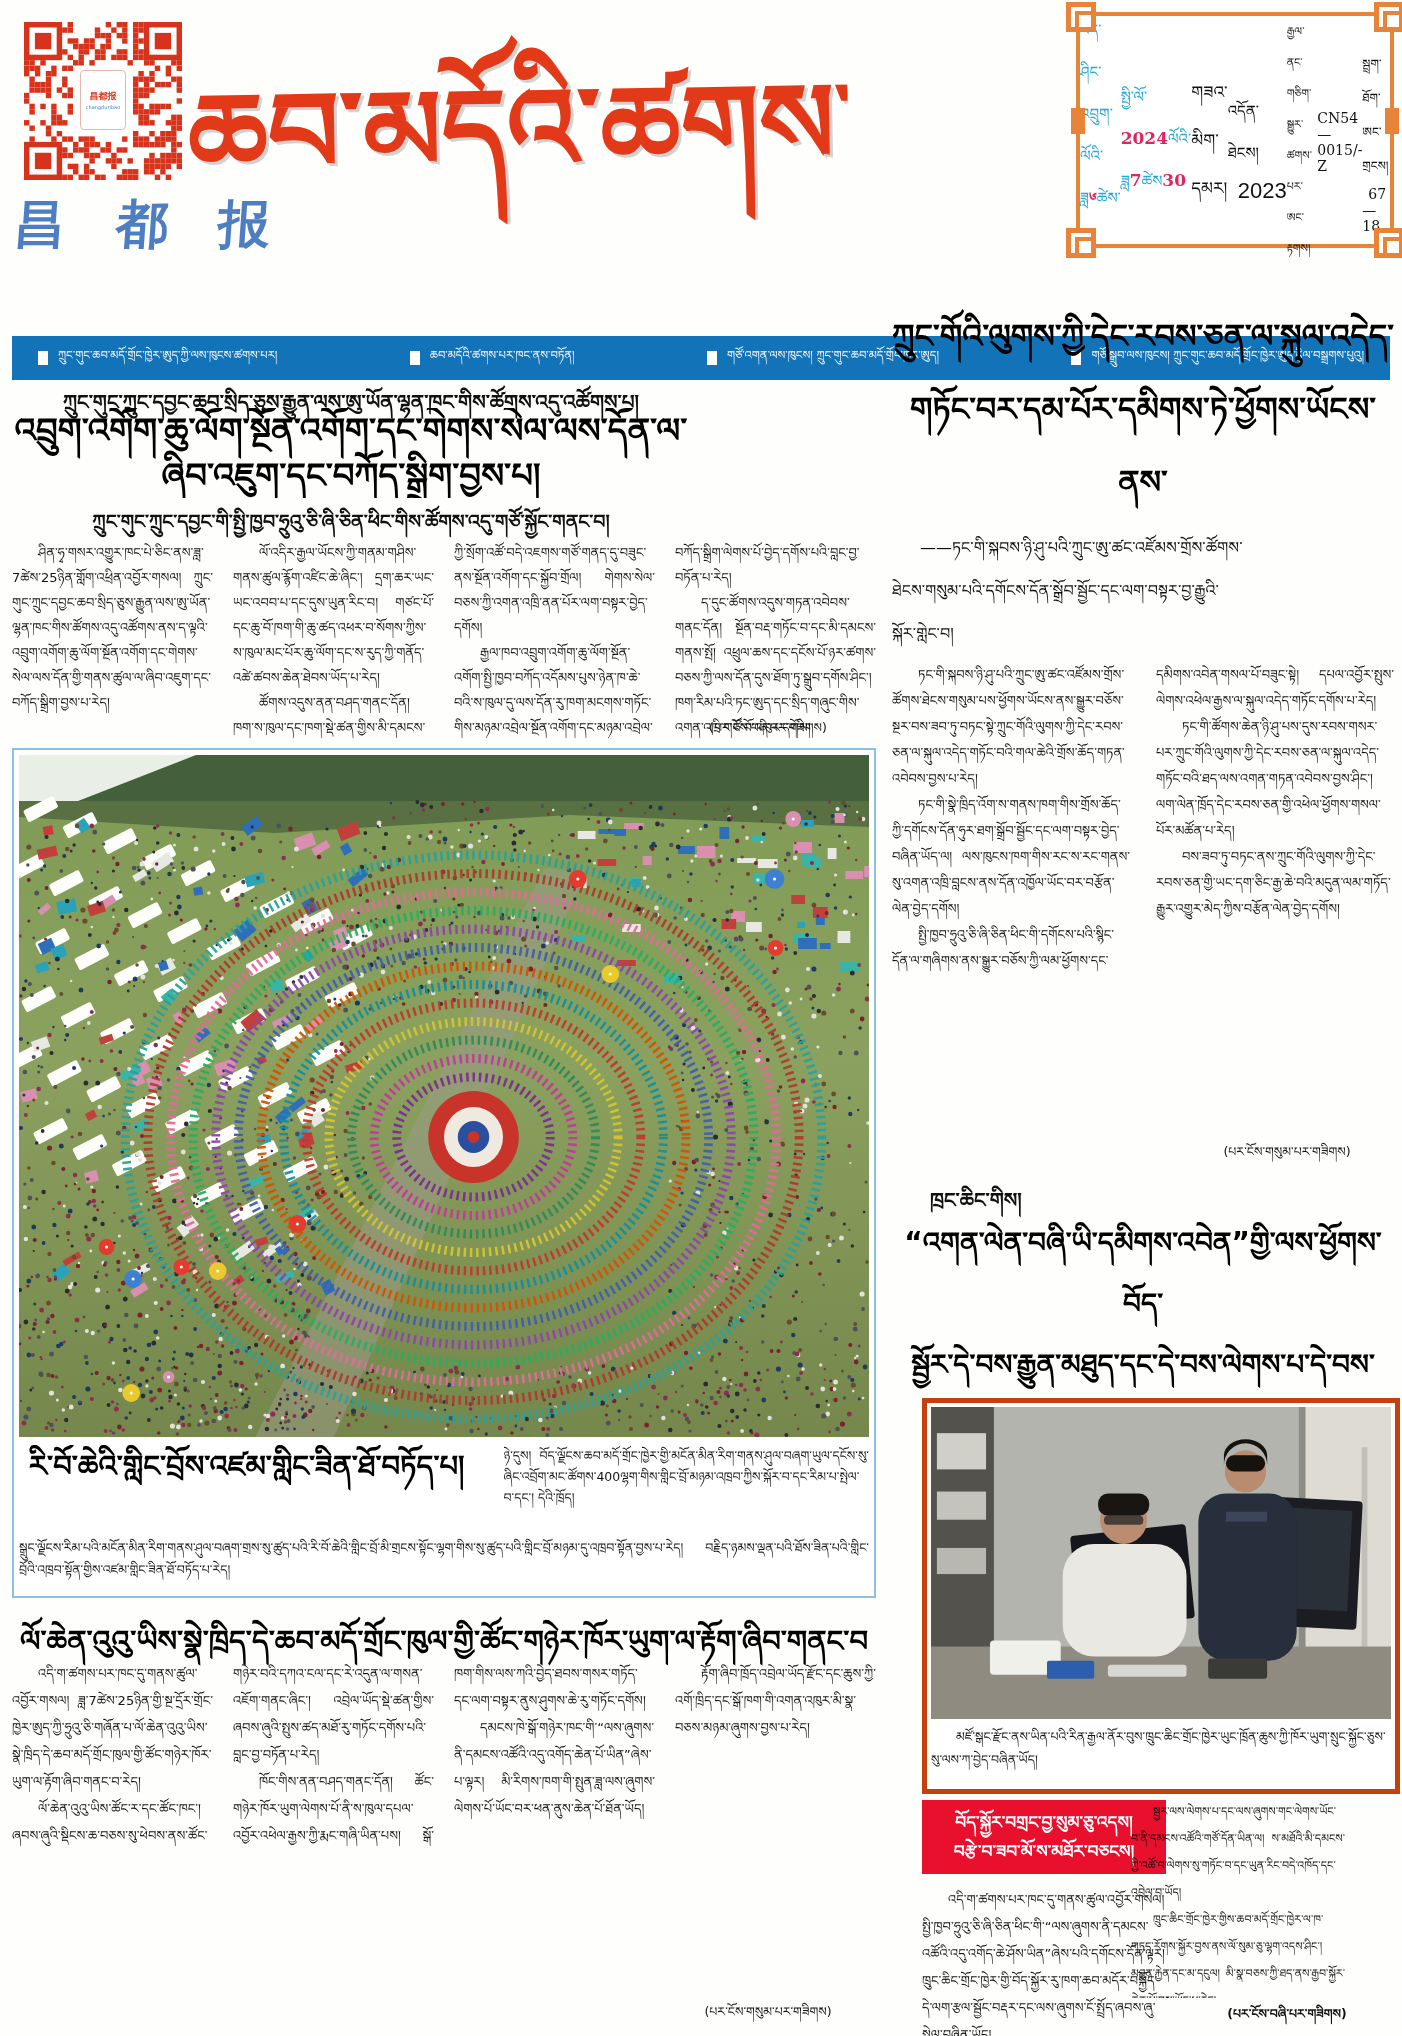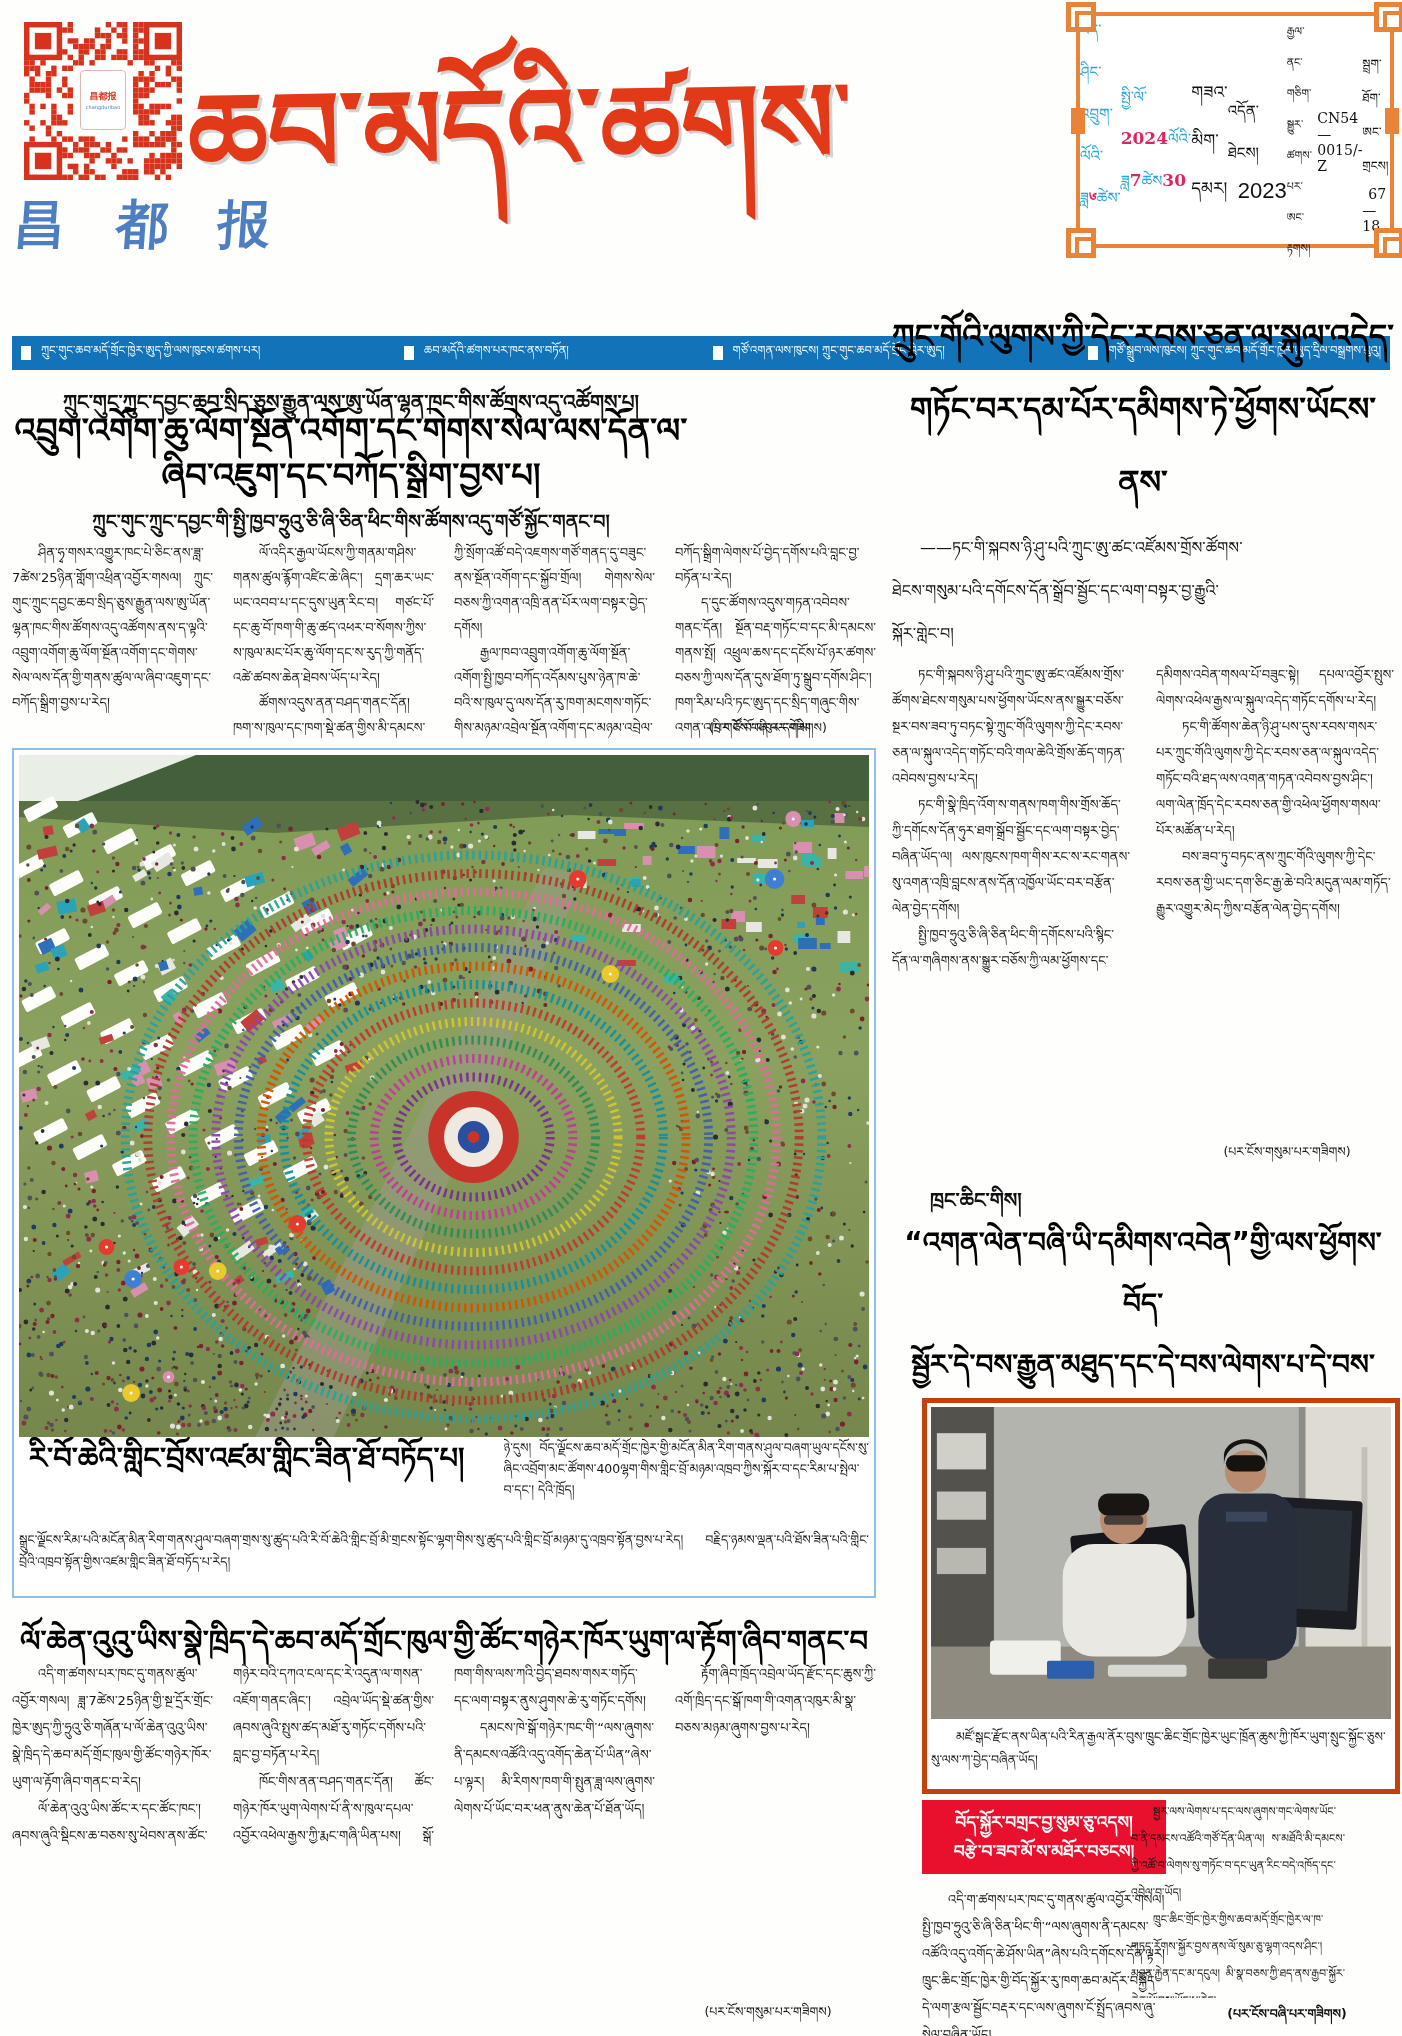--- a/index.html
+++ b/index.html
@@ -34,22 +34,22 @@
   .ib-line2 .rn { color:#e0245e; font-weight:bold; font-family:"DejaVu Serif",serif; font-size:17px; }
   .ib-weekday { color:#111; font-size:17px; margin-top:12px; }
   .ib-issue { color:#111; font-size:15px; margin-top:20px; }
   .ib-issue .no { font-family:Liberation Sans, sans-serif; font-size:22px; margin-left:10px; }
   .ib-serial-label { color:#111; font-size:11px; margin-top:8px; }
   .ib-serial { color:#111; font-size:14px; font-family:"DejaVu Serif",serif; margin-top:6px; }
   .ib-postal { color:#111; font-size:12px; margin-top:5px; }
   .ib-postal .no { font-family:"DejaVu Serif",serif; font-size:14px; margin-left:6px; }
 
   
-  .navbar { position:absolute; left:12px; top:336px; width:1378px; height:34px; background:#1273b9;
-            display:flex; align-items:center; justify-content:space-between; padding:0 9px; }
+  .navbar { position:absolute; left:12px; top:336px; width:1378px; height:44px; background:#1273b9;
+            display:flex; align-items:center; justify-content:space-between; padding:0 26px; }
   .nav-item { display:flex; align-items:center; color:#fff; font-size:11.5px; white-space:nowrap; overflow:hidden; }
   .nav-bullet { width:10px; height:14px; background:#fff; margin-right:10px; flex:none; }
 
   
   .bodycols p { text-indent:2em; text-align:justify; margin:0; }
   .jump { position:absolute; font-size:12.5px; color:#111; text-align:center; }
   .jump.bold { font-weight:bold; }
 
   
   .lf-kicker { position:absolute; left:12px; top:380px; width:678px; text-align:center; font-size:20px; font-weight:600; color:#111;
@@ -58,21 +58,21 @@
                  line-height:45px; color:#000; overflow:hidden; }
   .lf-subhead { position:absolute; left:12px; top:500px; width:678px; text-align:center; font-size:19px; font-weight:600; color:#111;
                 white-space:nowrap; overflow:hidden; }
   .lf-cols { position:absolute; left:12px; top:540px; width:864px; height:202px; column-count:4; column-gap:20px;
              font-size:13px; line-height:25px; color:#141414; overflow:hidden; }
 
   
   .photo1 { position:absolute; left:12px; top:748px; width:864px; height:850px; border:2px solid #8fc0e2; background:#fff; padding:5px; }
   .photo1 .img { width:100%; height:682px; overflow:hidden; }
   .photo1 .img svg { width:100%; height:100%; display:block; }
-  .p1-caprow { display:flex; }
+  .p1-caprow { display:flex; margin-top:8px; }
   .p1-caphead { width:57%; font-size:29px; font-weight:bold; color:#000; line-height:42px; padding-left:10px; overflow:hidden; }
   .p1-capside { width:43%; font-size:12.5px; line-height:21px; color:#141414; text-align:justify; overflow:hidden; height:88px; }
   .p1-capbottom { font-size:12.5px; line-height:22px; color:#141414; text-align:justify; margin-top:4px; height:46px; overflow:hidden; }
 
   
   .wu-headline { position:absolute; left:12px; top:1608px; width:864px; text-align:center; font-size:29px; font-weight:bold; color:#000;
                  white-space:nowrap; overflow:hidden; }
   .wu-cols { position:absolute; left:12px; top:1660px; width:864px; height:376px; column-count:4; column-gap:20px;
              font-size:13px; line-height:27px; color:#141414; overflow:hidden; }
 

